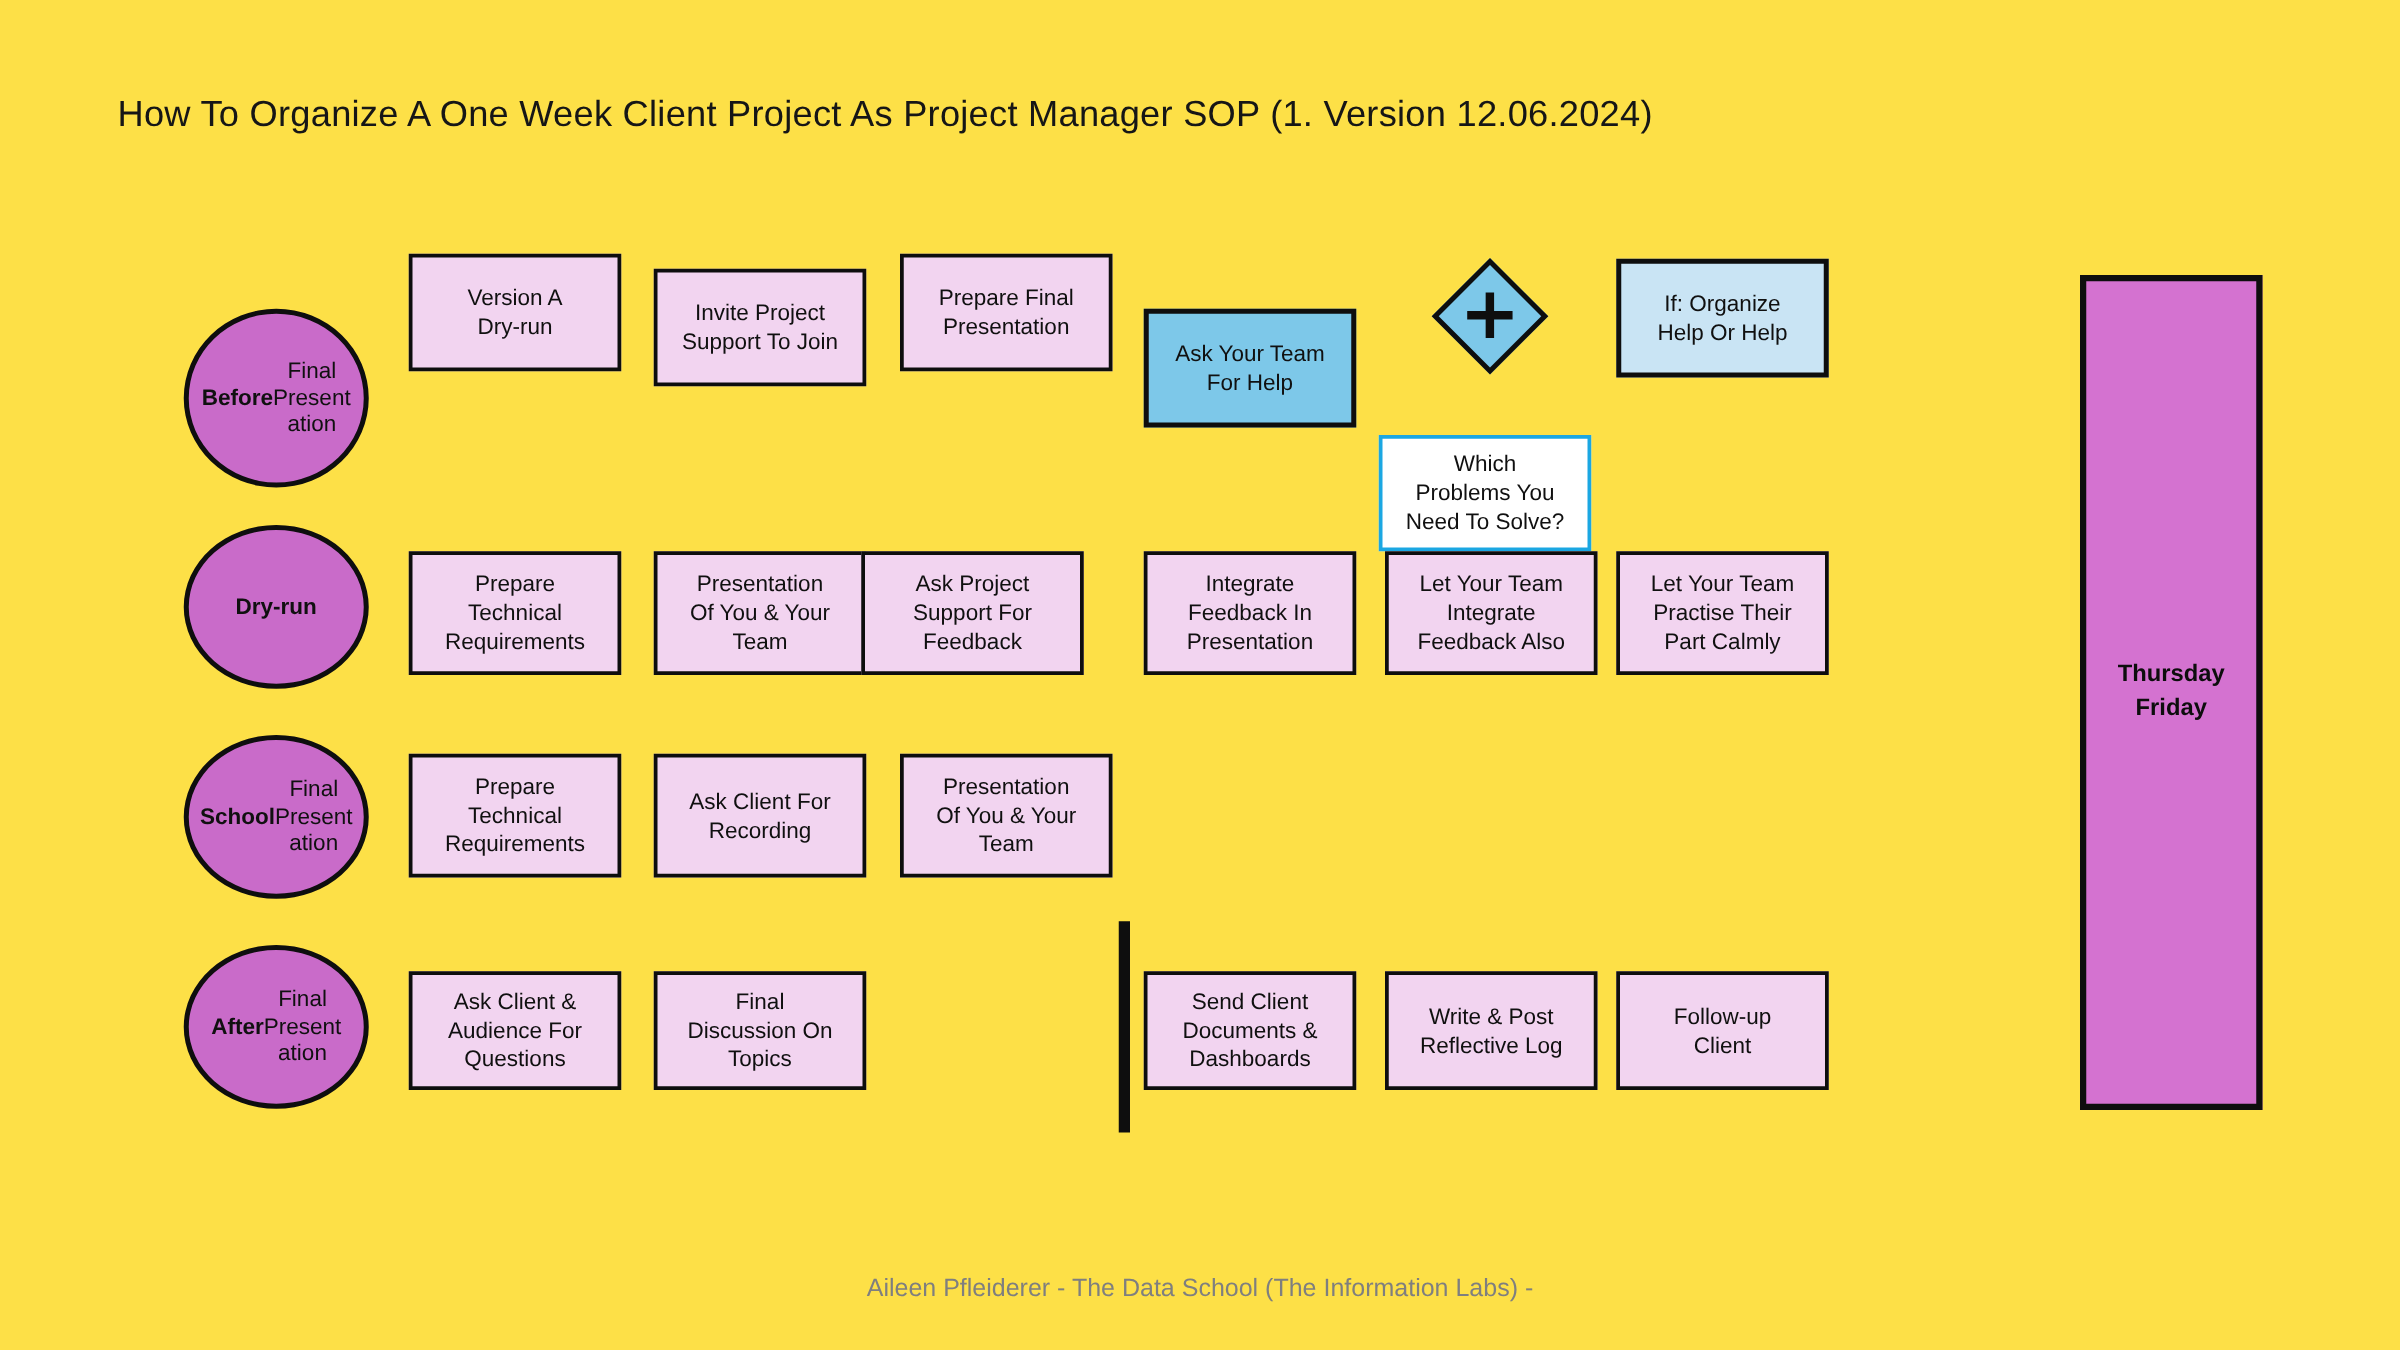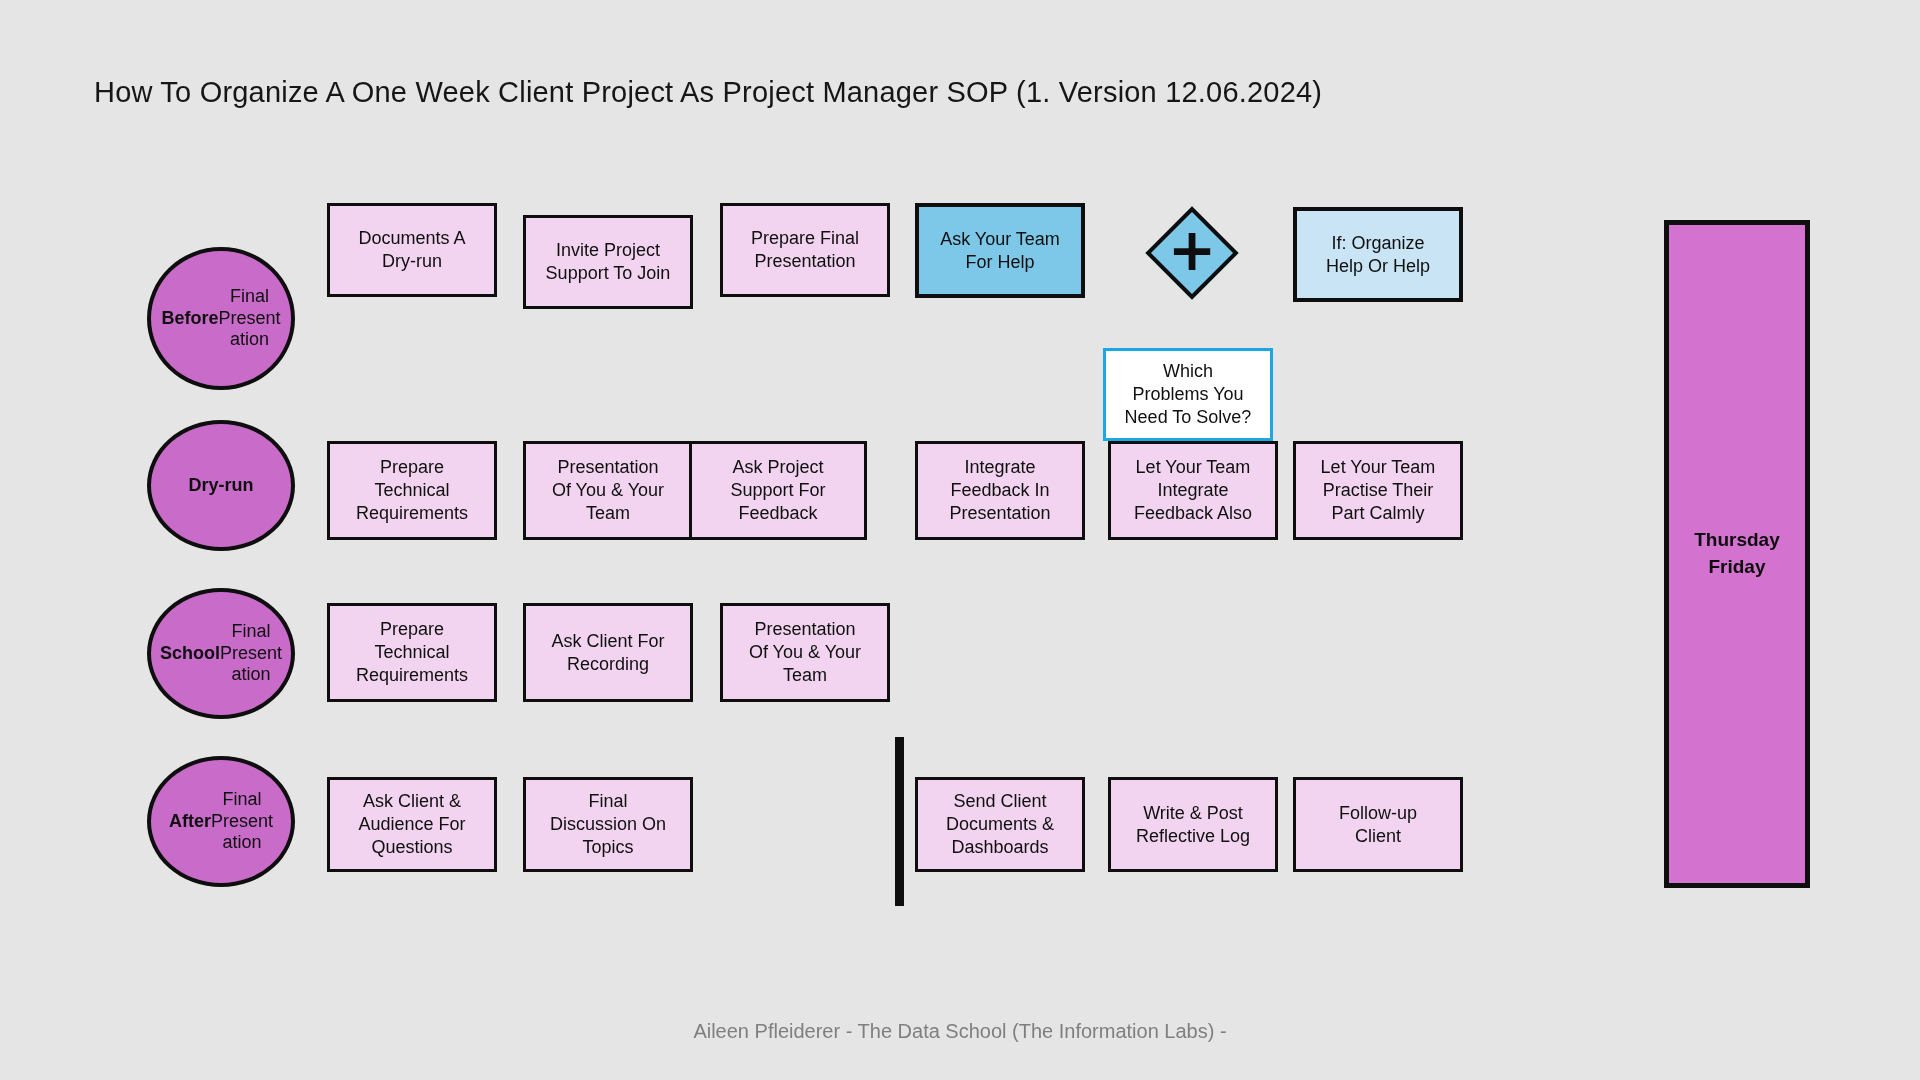--- a/index.html
+++ b/index.html
@@ -1,17 +1,17 @@
 <!DOCTYPE html>
 <html><head>
 <meta charset="utf-8">
 <style>
   html,body{margin:0;padding:0;background:#ffffff;}
   .canvas{
-    position:relative;width:1920px;height:1080px;background:#e5e5e5;overflow:hidden;
+    position:relative;width:1920px;height:1080px;background:#fde047;overflow:hidden;
     font-family:"Liberation Sans",sans-serif;color:#141414;
   }
   .title{
     position:absolute;left:94px;top:76px;font-size:29px;font-weight:400;
     letter-spacing:.2px;color:#161616;white-space:nowrap;
   }
   
   .circle{
     position:absolute;box-sizing:border-box;border:4px solid #0e0e0e;border-radius:50%;
     background:#C96BC9;display:flex;flex-direction:row;align-items:center;justify-content:center;
@@ -19,21 +19,21 @@
   }
   .c-phase{font-weight:700;}
   .c-detail{white-space:pre-line;}
   
   .box{
     position:absolute;box-sizing:border-box;border:3px solid #0e0e0e;
     display:flex;align-items:center;justify-content:center;text-align:center;
     font-size:18px;line-height:1.27;color:#101010;white-space:pre-line;padding:2px 6px;
   }
   .pink{background:#F2D4F0;}
-  .blue{background:#7DC8E9;border-width:4px;}
+  .blue{background:#7DC8E9;border-width:4px;margin-top:44px;}
   .lightblue{background:#C9E4F4;border-width:4px;}
   .note{background:#ffffff;border:3px solid #1BA7E2;margin-top:28px;}
   
   .diamond-wrap{
     position:absolute;left:1146px;top:207px;width:92px;height:92px;
     display:flex;align-items:center;justify-content:center;
   }
   .diamond{
     position:absolute;left:13px;top:13px;width:58px;height:58px;box-sizing:content-box;
     background:#7DC8E9;border:4px solid #0e0e0e;transform:rotate(45deg);
@@ -79,21 +79,21 @@
 Present
 ation</span>
   </div>
   <div class="circle" style="left:147px;top:756px;width:148px;height:131px">
     <span class="c-phase">After</span>
     <span class="c-detail">Final
 Present
 ation</span>
   </div>
 
-  <div class="box pink" style="left:327px;top:203px;width:170px;height:94px">Documents A
+  <div class="box pink" style="left:327px;top:203px;width:170px;height:94px">Version A
 Dry-run</div>
   <div class="box pink" style="left:523px;top:215px;width:170px;height:94px">Invite Project
 Support To Join</div>
   <div class="box pink" style="left:720px;top:203px;width:170px;height:94px">Prepare Final
 Presentation</div>
   <div class="box blue" style="left:915px;top:203px;width:170px;height:95px">Ask Your Team
 For Help</div>
 
   <div class="diamond-wrap">
     <span class="diamond"></span>

